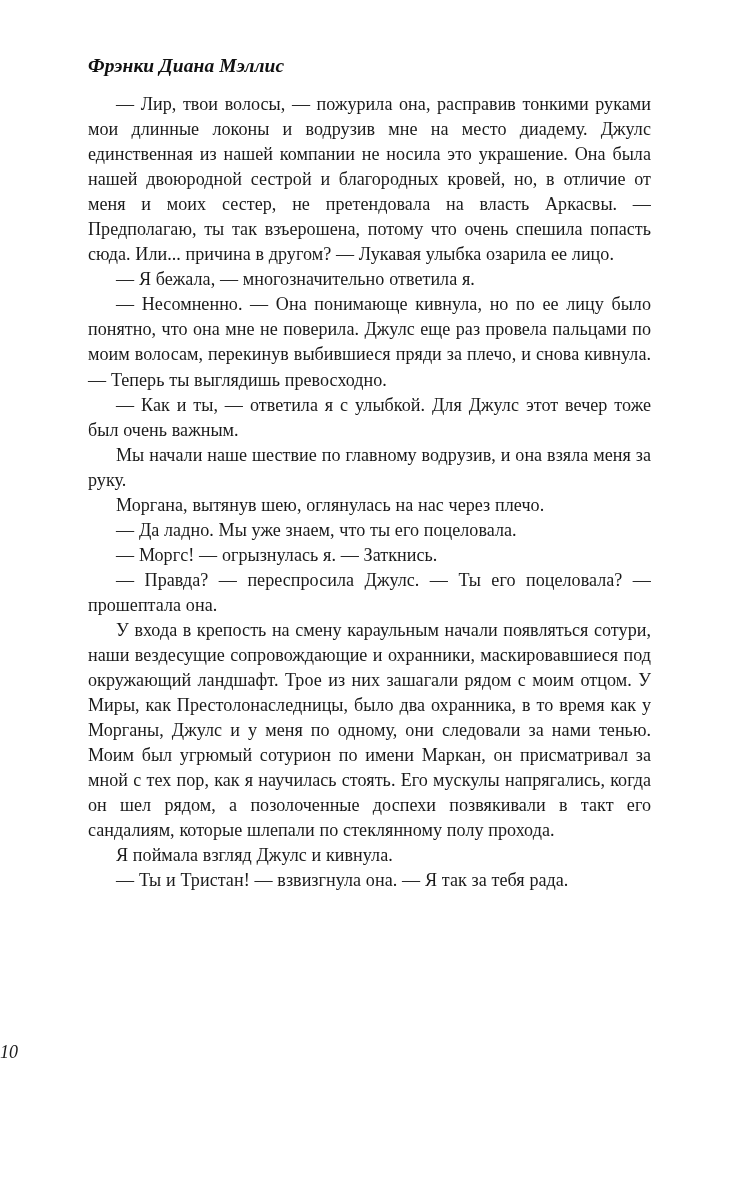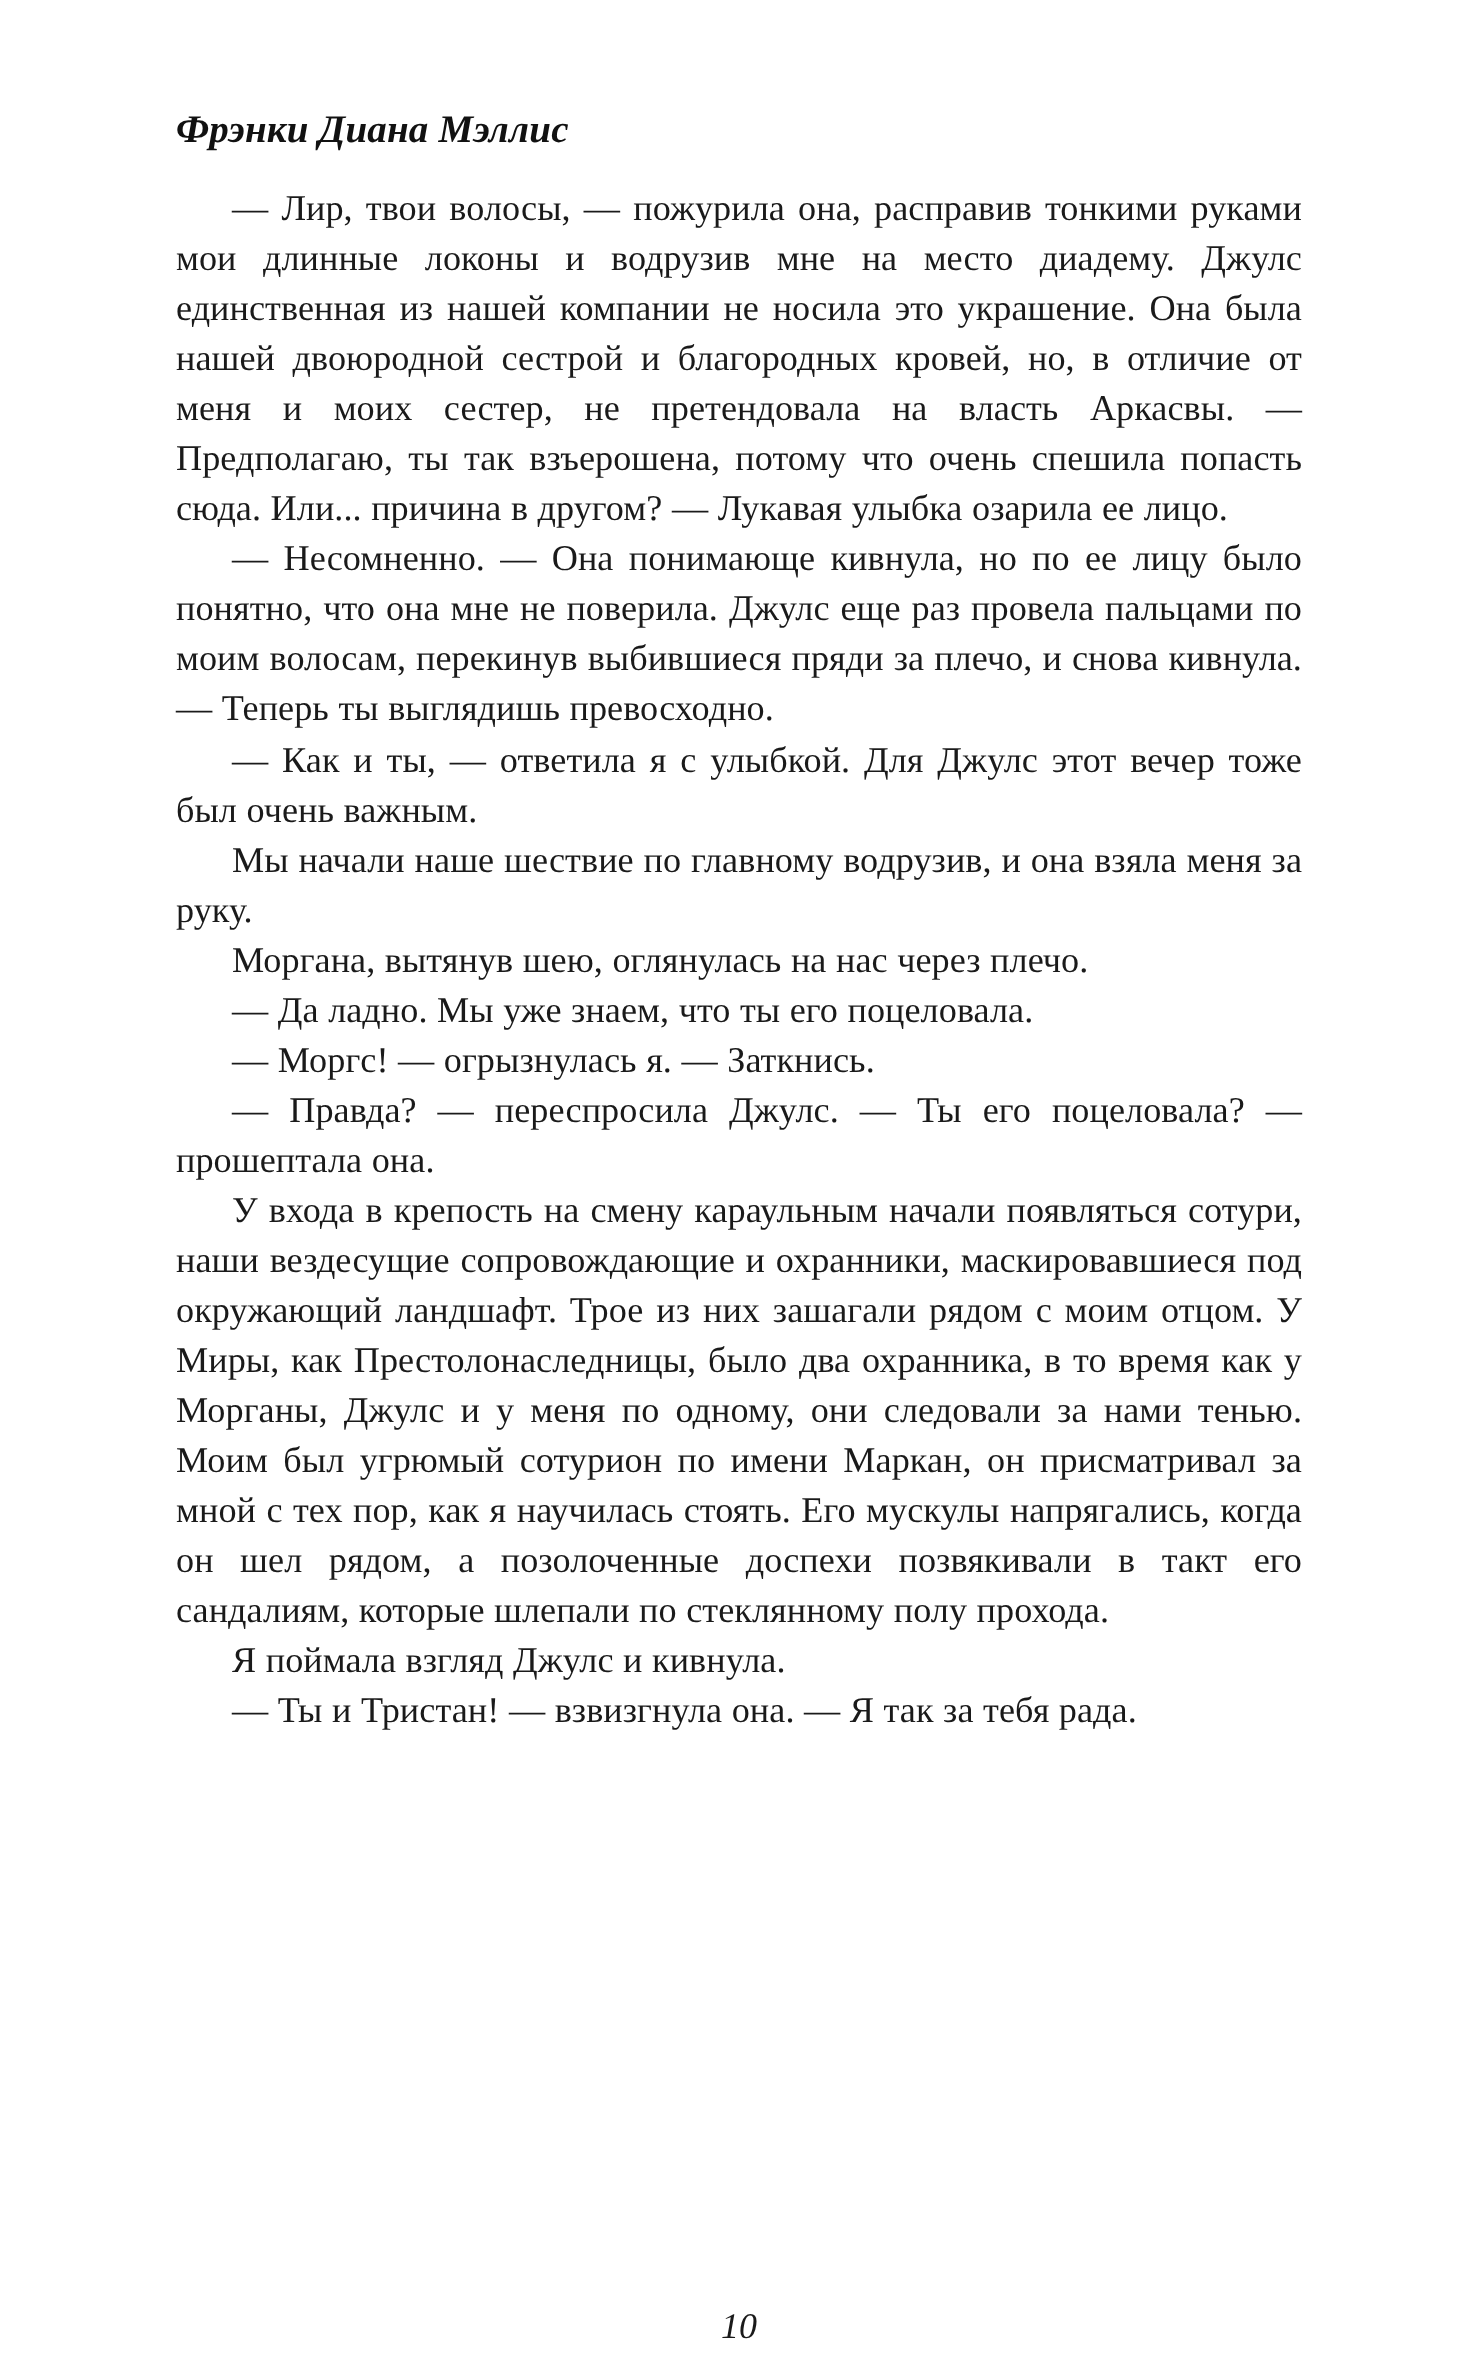--- a/index.html
+++ b/index.html
@@ -57,38 +57,38 @@
   .para:last-child {
     text-align-last: left;
   }
   
   .para {
     text-align-last: left;
   }
   .folio {
     position: absolute;
     left: 0;
-    top: 1152px;
+    top: 1041px;
     width: 739px;
-    text-align: center;
     font-style: italic;
     font-size: 18px;
     line-height: 22px;
     color: #1a1a1a;
   }
 </style>
 </head>
 <body>
 
 <div class="page">
 
   <div class="running-header">Фрэнки Диана Мэллис</div>
 
   <div class="text-block">
       <p class="para">— Лир, твои волосы, — пожурила она, расправив тонкими руками мои длинные локоны и водрузив мне на место диадему. Джулс единственная из нашей компании не носила это украшение. Она была нашей двоюродной сестрой и благородных кровей, но, в отличие от меня и моих сестер, не претендовала на власть Аркасвы. — Предполагаю, ты так взъерошена, потому что очень спешила попасть сюда. Или... причина в другом? — Лукавая улыбка озарила ее лицо.</p>
+      <p class="para">— Я бежала, — многозначительно ответила я.</p>
       <p class="para">— Несомненно. — Она понимающе кивнула, но по ее лицу было понятно, что она мне не поверила. Джулс еще раз провела пальцами по моим волосам, перекинув выбившиеся пряди за плечо, и снова кивнула. — Теперь ты выглядишь превосходно.</p>
       <p class="para">— Как и ты, — ответила я с улыбкой. Для Джулс этот вечер тоже был очень важным.</p>
       <p class="para">Мы начали наше шествие по главному водрузив, и она взяла меня за руку.</p>
       <p class="para">Моргана, вытянув шею, оглянулась на нас через плечо.</p>
       <p class="para">— Да ладно. Мы уже знаем, что ты его поцеловала.</p>
       <p class="para">— Моргс! — огрызнулась я. — Заткнись.</p>
       <p class="para">— Правда? — переспросила Джулс. — Ты его поцеловала? — прошептала она.</p>
       <p class="para">У входа в крепость на смену караульным начали появляться сотури, наши вездесущие сопровождающие и охранники, маскировавшиеся под окружающий ландшафт. Трое из них зашагали рядом с моим отцом. У Миры, как Престолонаследницы, было два охранника, в то время как у Морганы, Джулс и у меня по одному, они следовали за нами тенью. Моим был угрюмый сотурион по имени Маркан, он присматривал за мной с тех пор, как я научилась стоять. Его мускулы напрягались, когда он шел рядом, а позолоченные доспехи позвякивали в такт его сандалиям, которые шлепали по стеклянному полу прохода.</p>
       <p class="para">Я поймала взгляд Джулс и кивнула.</p>
       <p class="para">— Ты и Тристан! — взвизгнула она. — Я так за тебя рада.</p>

